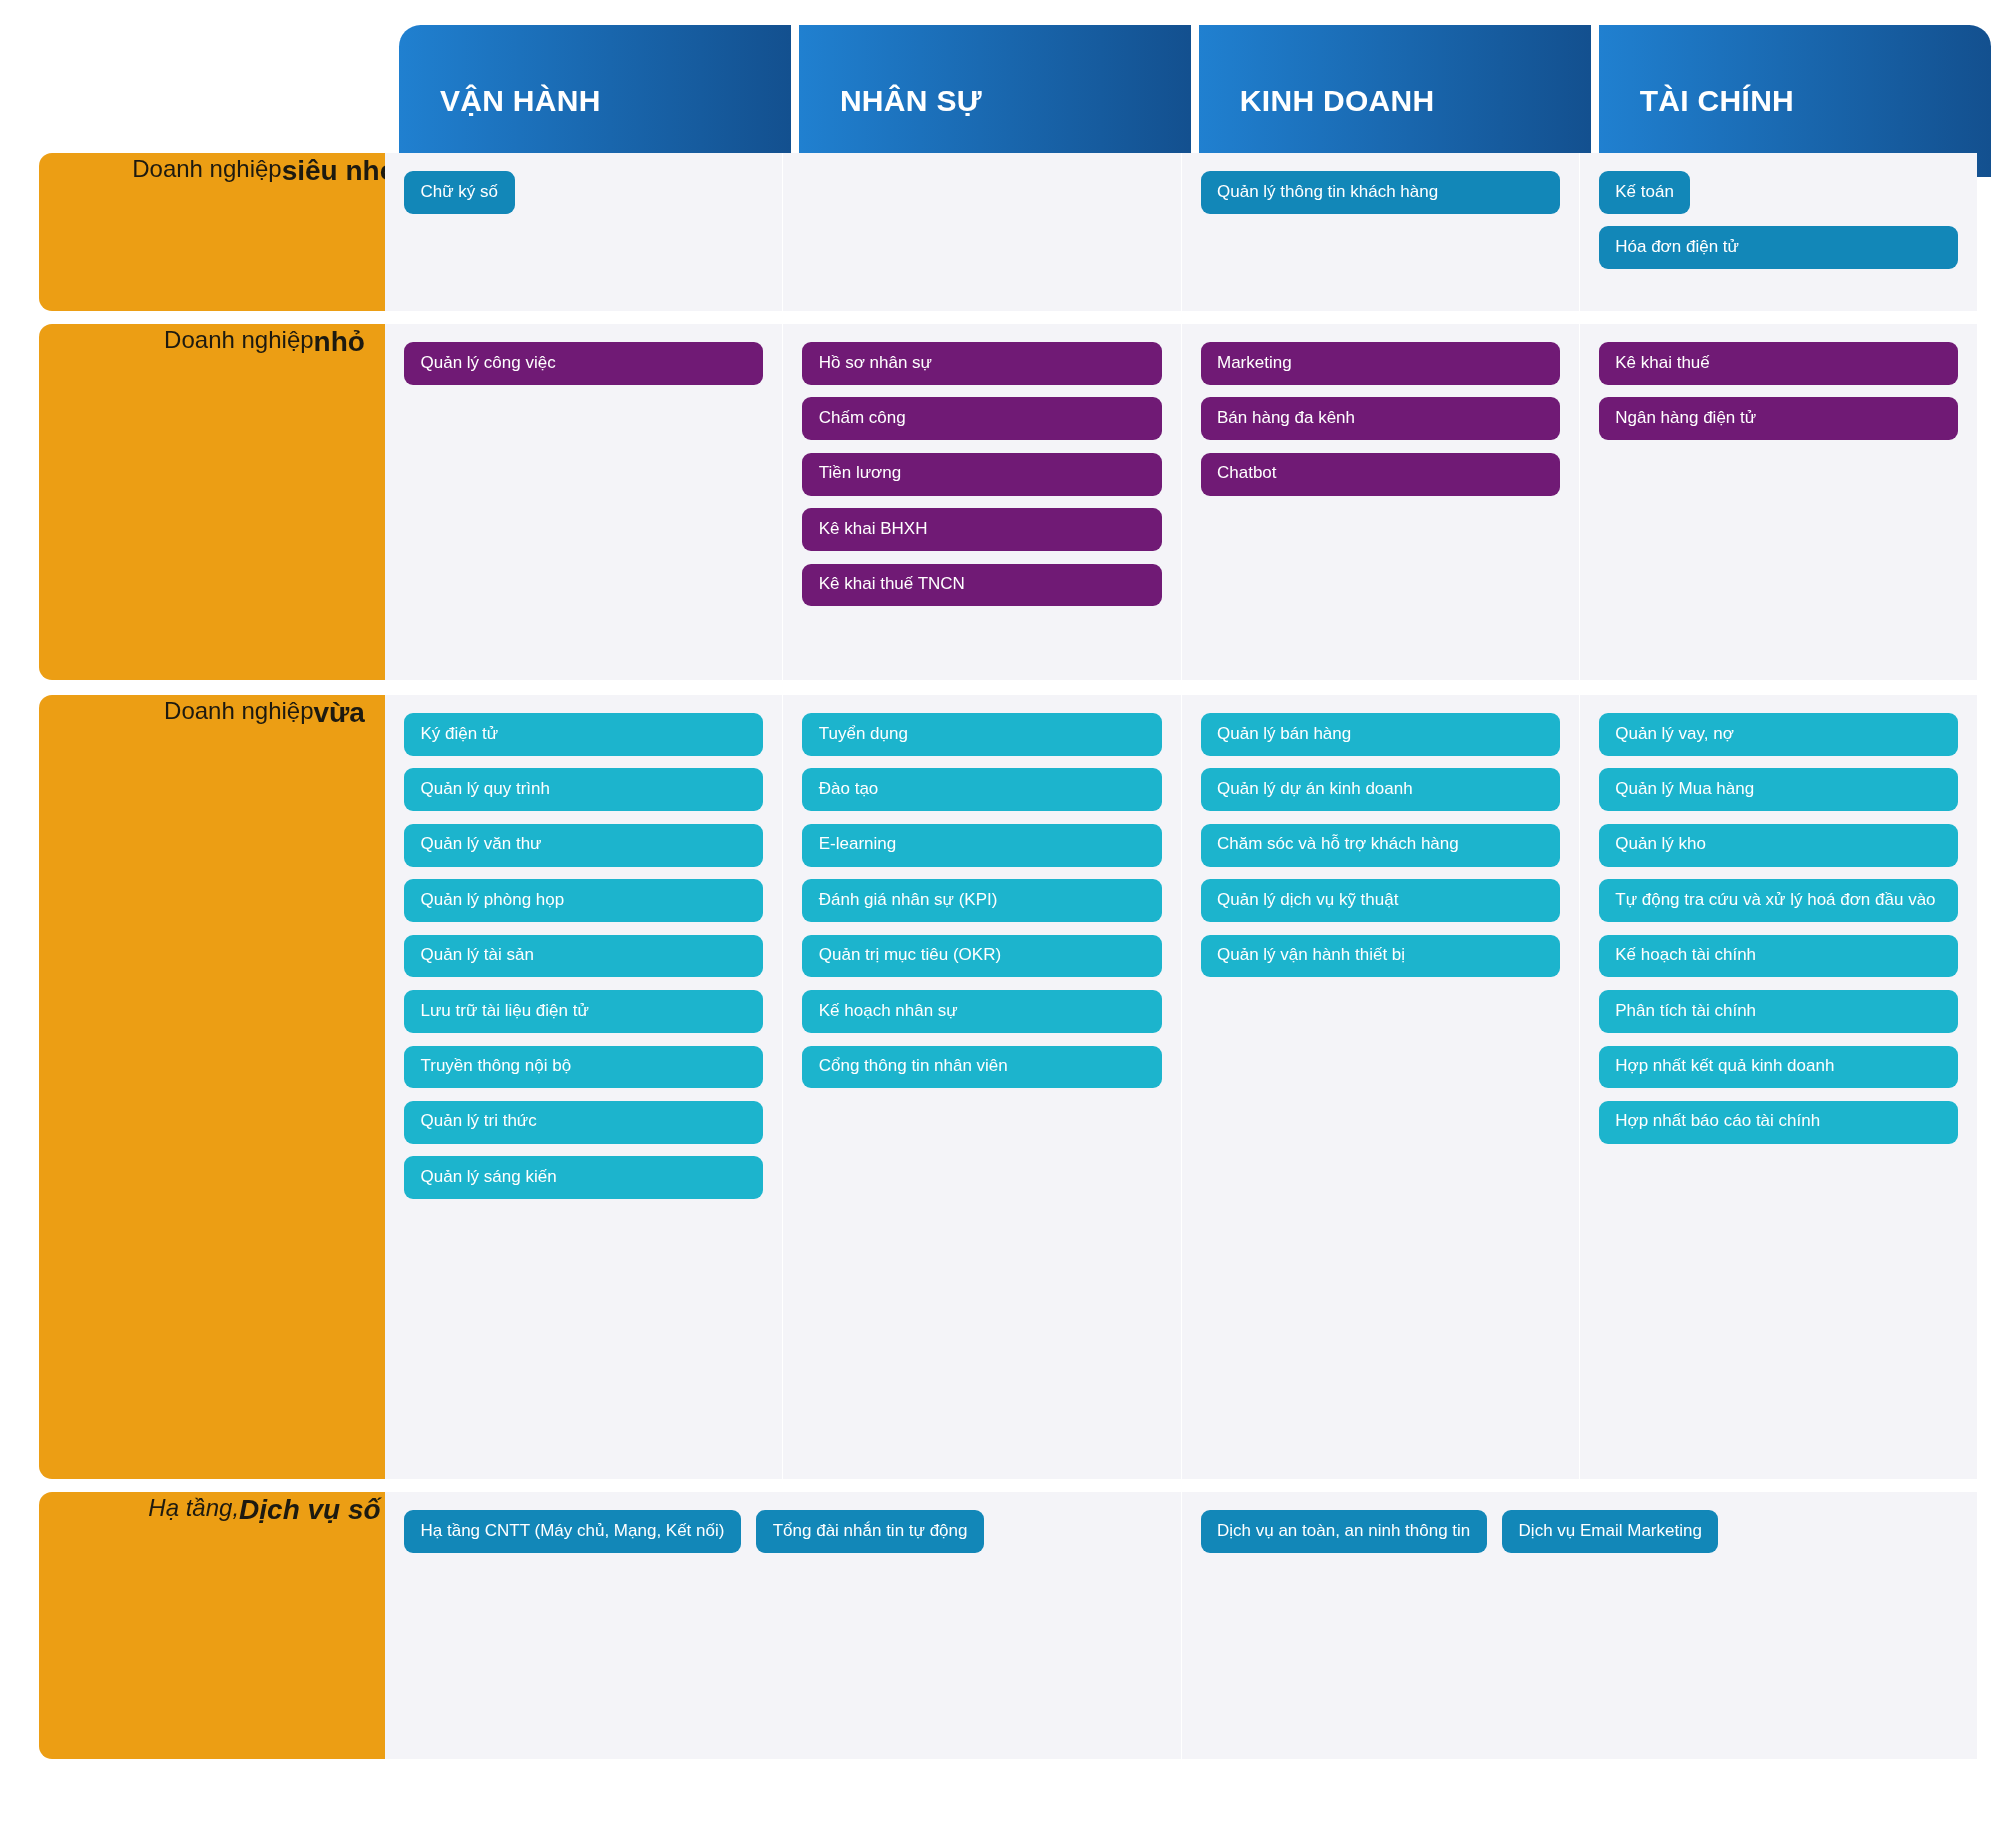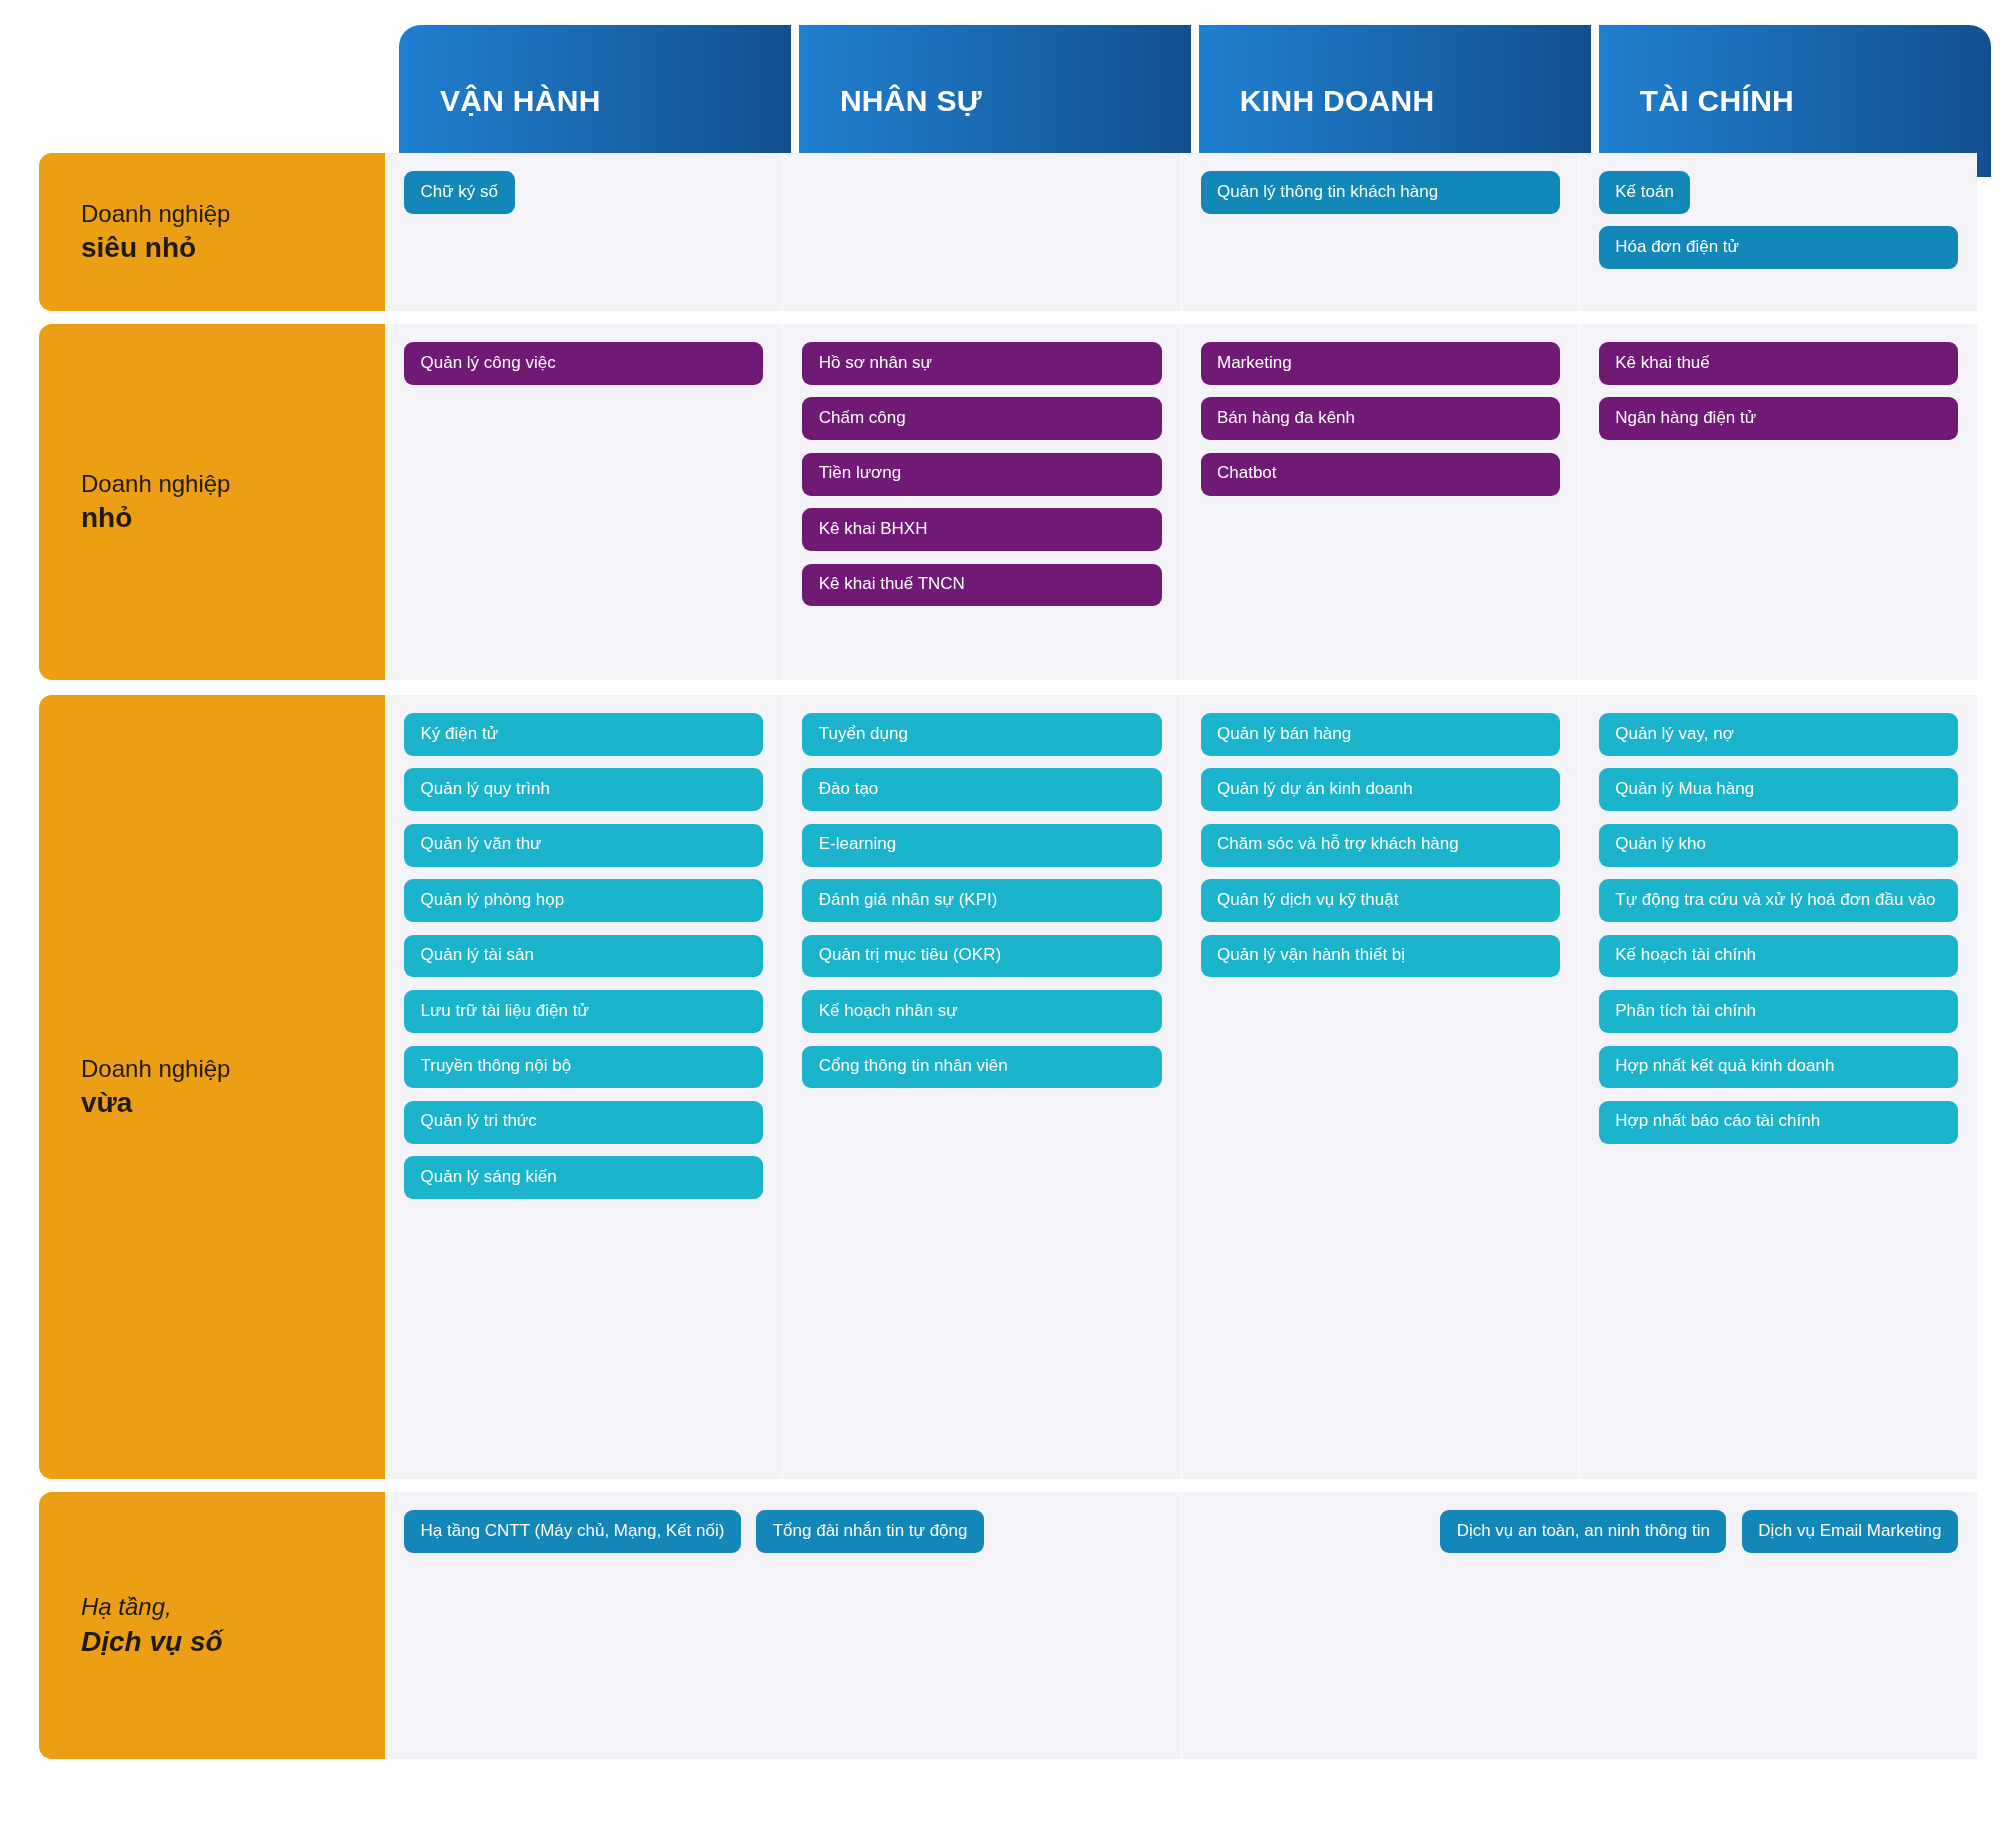--- a/index.html
+++ b/index.html
@@ -27,21 +27,21 @@
   }
   .hcell:last-child{margin-right:0;}
   .hcell.first{border-top-left-radius:21.6px;}
   .hcell.last{border-top-right-radius:21.6px;}
 
   
   .rlabel{
     position:absolute; left:39px; width:409px;
     background:#ec9e14; border-radius:13px;
     color:#1d1a10;
-    display:flex; flex-direction:column; justify-content:center;
+    display:flex; flex-direction:row; justify-content:center;
     padding-left:42px; box-sizing:border-box;
   }
   .rlabel .l1{font-size:24px;line-height:1.35;font-weight:400;}
   .rlabel .l2{font-size:28px;line-height:1.3;font-weight:bold;}
 
   
   .rowpanel{
     position:absolute; left:385px; width:1592px;
     background:#f4f4f8;
     display:flex;
@@ -76,21 +76,21 @@
     background:#f4f4f8;
     display:flex;
   }
   .infra-half{
     flex:1 1 0; position:relative;
     padding:18px 19px;
     box-sizing:border-box;
     display:flex; flex-direction:row; gap:15.3px;
     align-items:flex-start;
   }
-  .infra-half + .infra-half{border-left:1.9px solid #ffffff;justify-content:flex-end;}
+  .infra-half + .infra-half{border-left:1.9px solid #ffffff;}
   .infra-half .chip{width:auto;}
 </style>
 </head>
 <body>
 
 <div id="board">
 
   <div class="header-row">
     <div class="hcell first" style="background: linear-gradient(90deg, rgb(32, 128, 208) 0%, rgb(19, 80, 143) 100%);">
       <span>VẬN HÀNH</span>

